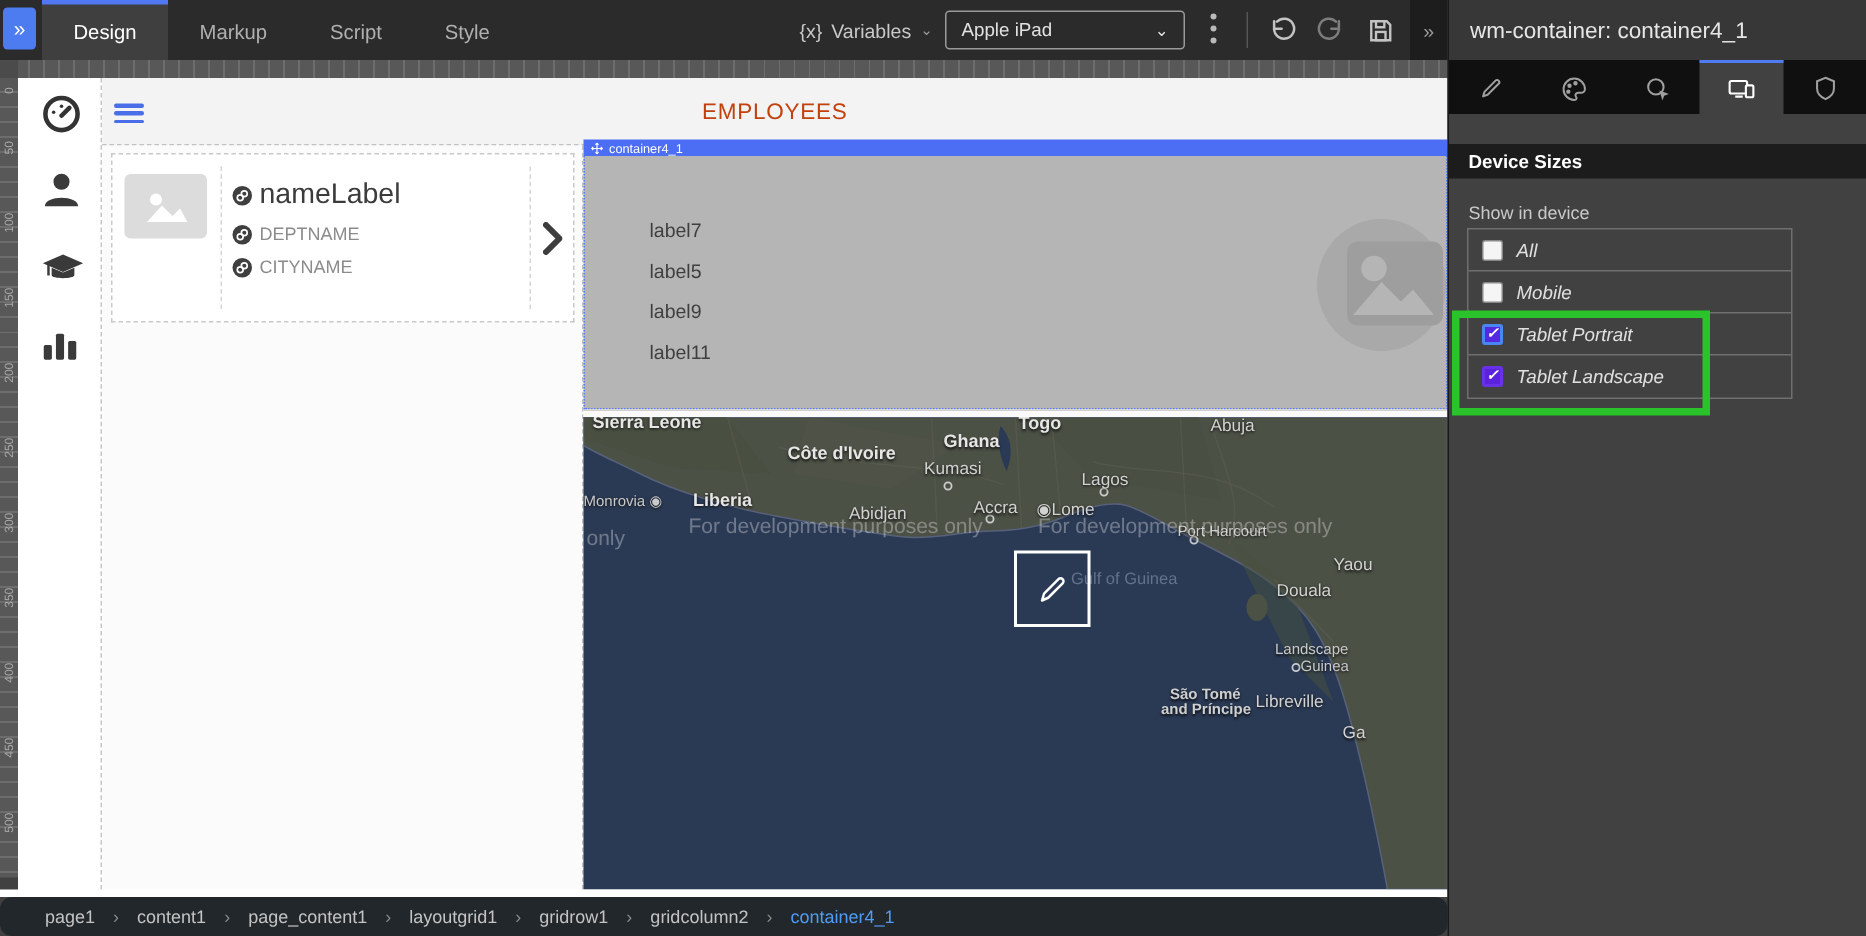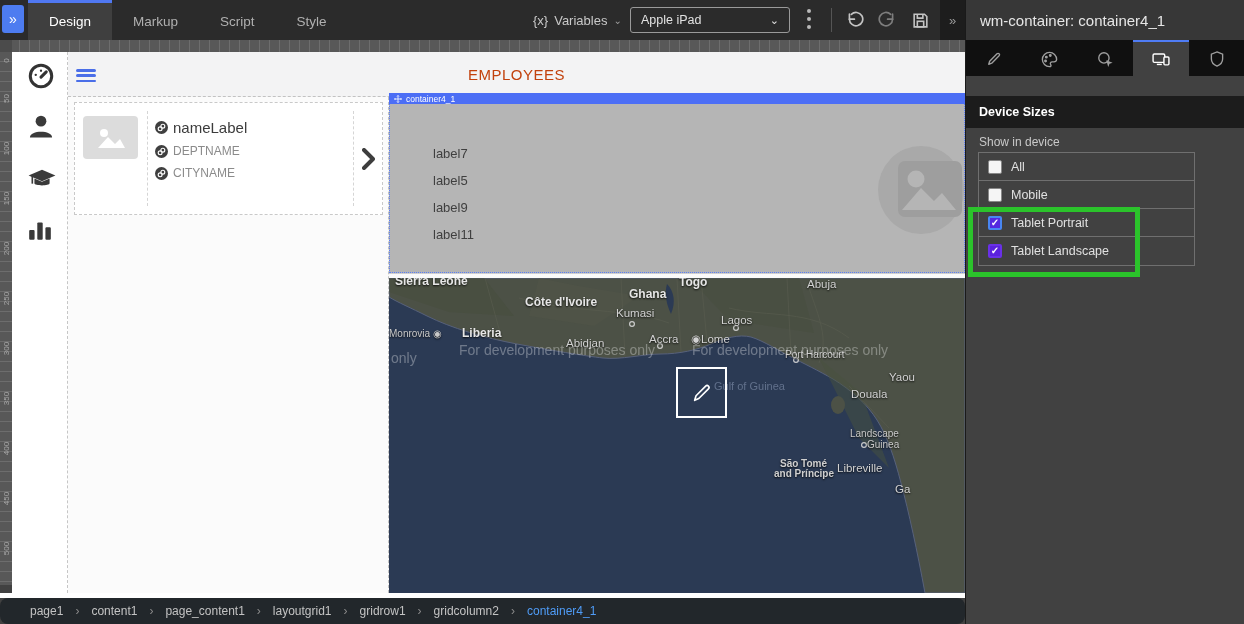--- a/index.html
+++ b/index.html
@@ -46,21 +46,21 @@
 
   
   #left-col { left:56px; top:45px; width:321px; height:496px; background:#fbfbfb; border-right:1px dashed #c0c0c0; }
   #list-item { left:6px; top:5px; width:309px; height:113px; background:#fff; border:1px dashed #c9c9c9; }
   #li-img { left:8px; top:13px; width:55px; height:43px; background:#dcdcdc; border-radius:4px;
     display:flex; align-items:center; justify-content:center; }
   #li-text { left:72px; top:8px; bottom:8px; width:206px; border-left:1px dashed #d5d5d5; padding:8px 0 0 7px; }
   .li-row { display:flex; align-items:center; gap:5px; margin-bottom:8px; }
   .bind-ic { width:13px; height:13px; border-radius:50%; background:#3f3f3f; flex:0 0 13px;
     display:flex; align-items:center; justify-content:center; }
-  .li-name { color:#3c3c3c; font-size:15px; }
+  .li-name { color:#3c3c3c; font-size:19px; }
   .li-sub  { color:#8b8b8b; font-size:12px; }
   #li-chev { left:278px; top:8px; bottom:8px; width:30px; border-left:1px dashed #d5d5d5;
     display:flex; align-items:center; justify-content:center; }
 
   
   #sel-tag { left:377px; top:41px; width:576px; height:11px; background:#4c6ef5; display:flex; align-items:center;
     gap:4px; padding-left:5px; color:#fff; font-size:8.5px; }
   #gray-container { left:377px; top:52px; width:576px; height:169px; background:#b5b5b5; border:1px dotted #5b7ff5; border-top:none; }
   .gc-label { position:absolute; left:43px; color:#3f3f3f; font-size:13px; }
   #gc-sep { left:377px; top:221px; width:576px; height:5px; background:#fafafa; border-top:1px solid #d0d0d0; }
@@ -84,24 +84,24 @@
   .bc-sep { color:#8a8a8a; font-size:12px; }
   .bc-last { color:#4f9cf7; }
 
   
   #panel { left:965px; top:0; width:279px; height:624px; background:#414141; border-left:1px solid #1a1a1a; }
   #panel-title { left:0; top:0; width:279px; height:40px; background:#373737; color:#e6e6e6; font-size:15px;
     display:flex; align-items:center; padding-left:14px; }
   #panel-tabs { left:0; top:40px; width:279px; height:36px; background:#101010; display:flex; }
   .ptab { width:55.8px; height:36px; display:flex; align-items:center; justify-content:center; border-top:2px solid transparent; }
   .ptab.active { background:#414141; border-top:2px solid #4f7cf5; }
-  #ds-header { left:0; top:96px; width:279px; height:32px; background:#1c1c1c; color:#fff; font-size:12.5px;
+  #ds-header { left:0; top:96px; width:279px; height:23px; background:#1c1c1c; color:#fff; font-size:12.5px;
     font-weight:bold; display:flex; align-items:center; padding-left:13px;text-align:center; }
   #show-label { left:13px; top:135px; color:#c9c9c9; font-size:12px; }
-  #device-table { left:12px; top:152px; width:217px; border:1px solid #6f6f6f; }
+  #device-table { left:12px; top:152px; width:217px; border:1px solid #6f6f6f;font-style:italic; }
   .dev-row { height:28px; display:flex; align-items:center; padding-left:9px; gap:9px; border-bottom:1px solid #6f6f6f; }
   .dev-row:last-child { border-bottom:none; }
   .dev-row span { color:#e0e0e0; font-size:12.5px; }
   .cb { width:14px; height:14px; border-radius:2px; background:#f5f5f5; border:1px solid #888;
     display:flex; align-items:center; justify-content:center; }
   .cb.checked { background:#5b21dd; border:2px solid #6a30e8; }
   .cb.checked.blue-ring { border:2px solid #4886f2; background:#5429e0; }
   .cb.checked::after { content:"✓"; color:#fff; font-size:10px; font-weight:bold; line-height:1; }
   #highlight-box { left:2px; top:207px; width:172px; height:70px; border:5px solid #2bc32b; }
 

